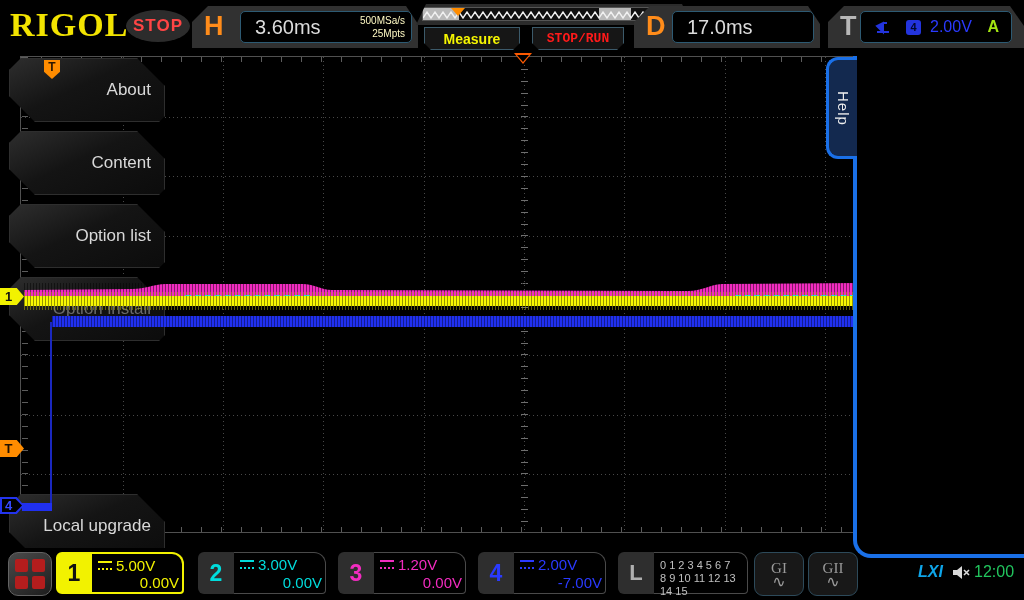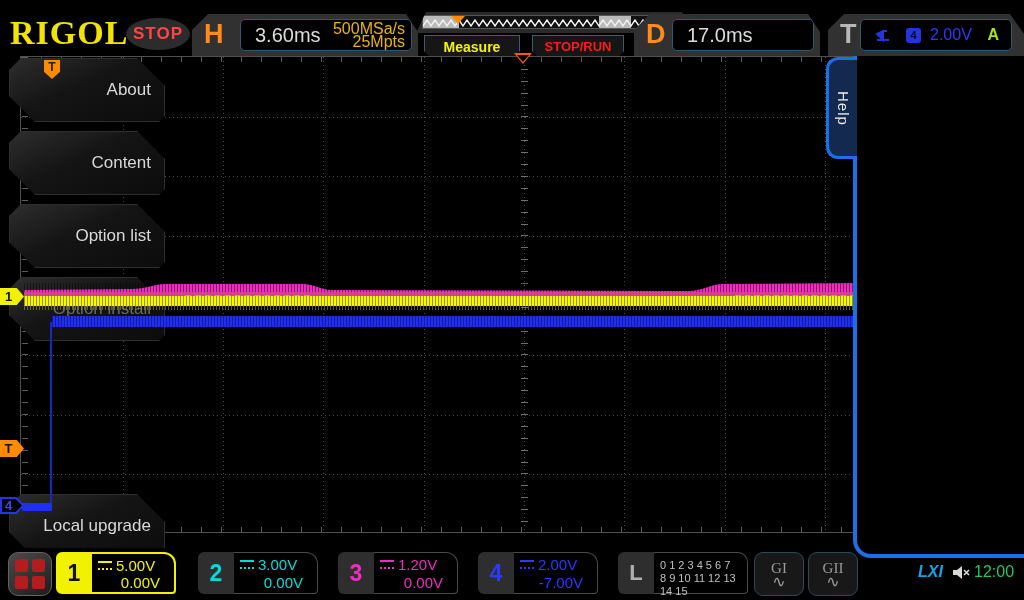--- a/index.html
+++ b/index.html
@@ -1,35 +1,35 @@
 <!DOCTYPE html>
 <html><head>
 <meta charset="utf-8">
 <style>
   * { margin:0; padding:0; box-sizing:border-box; }
   html,body { background:#000; }
   body { font-family:"Liberation Sans", sans-serif; }
   #screen { position:relative; width:1024px; height:600px; background:#000; overflow:hidden; }
 
   
-  #topbar { position:absolute; left:0; top:8px; width:940px; height:56px; background:#000; }
+  #topbar { position:absolute; left:0; top:0; width:940px; height:56px; background:#000; }
   .logo { position:absolute; left:10px; top:6px; font-family:"Liberation Serif", serif; font-weight:bold;
           font-size:34px; color:#f2e300; letter-spacing:1px; }
   .stop-badge { position:absolute; left:126px; top:10px; width:64px; height:32px; background:#2c2c2c;
           border-radius:50%; display:flex; align-items:center; justify-content:center;
           color:#ff4545; font-weight:bold; font-size:17px; letter-spacing:1px; }
   .tb-group { position:absolute; top:6px; height:42px; background:#313131; }
   .clip-g { clip-path:polygon(16px 0, calc(100% - 12px) 0, 100% 18px, 100% 100%, 0 100%, 0 16px); }
   .tb-letter { position:absolute; top:5px; font-size:27px; font-weight:bold; color:#ff8c1a; }
   .tb-box { position:absolute; top:5px; height:32px; background:#000; border:1px solid #2d5a73;
             border-radius:5px; display:flex; align-items:center; }
   #h-group { left:192px; width:226px; }
   #h-box { left:48px; width:172px; }
   .timebase { color:#dcdcdc; font-size:20px; margin-left:14px; }
-  .rates { margin-left:auto; margin-right:6px; text-align:right; color:#eab308; font-size:16px; line-height:13px; }
+  .rates { margin-left:auto; margin-right:6px; text-align:right; color:#fef9c3; font-size:10px; line-height:13px; }
   #d-group { left:634px; width:186px; }
   #d-box { left:38px; width:142px; }
   #t-group { left:828px; width:196px; clip-path:polygon(16px 0, calc(100% - 14px) 0, 100% 20px, 100% 100%, 0 100%, 0 16px); }
   #t-letter { color:#b8b8b8; }
   #t-box { left:32px; width:152px; }
   .t-badge { width:15px; height:15px; background:#2334dd; border-radius:3px; margin-left:14px;
              display:flex; align-items:center; justify-content:center; color:#00082a; font-weight:bold; font-size:11px; }
   .t-level { color:#2a3aff; font-size:16px; margin-left:9px; }
   .t-status { margin-left:auto; margin-right:12px; color:#a2e512; font-weight:bold; font-size:16px; }
 
@@ -39,21 +39,21 @@
   #strip-bar { position:absolute; left:6px; top:3px; width:264px; height:14px; background:#111;
                border:1px solid #555; }
   .strip-block { position:absolute; top:0; height:100%; background:#b9b9b9; }
   #strip-zig { position:absolute; left:0; top:0; }
   #strip-tri { position:absolute; left:28px; top:0; width:14px; height:8px; background:#ff8c00;
                clip-path:polygon(0 0,100% 0,50% 100%); }
   .top-btn { position:absolute; top:27px; height:23px; background:#161616; border:1px solid #3c5a6a;
              display:flex; align-items:center; justify-content:center; font-weight:bold;
              clip-path:polygon(0 0,100% 0,100% calc(100% - 7px),calc(100% - 7px) 100%,7px 100%,0 calc(100% - 7px));text-align:right; }
   #measure-btn { left:424px; width:96px; color:#f5f500; font-size:14px; }
-  #stoprun-btn { left:532px; width:92px; color:#ff1a1a; font-size:13px; }
+  #stoprun-btn { left:532px; width:92px; color:#ff1a1a; font-size:13px;font-family:Liberation Mono, monospace; }
 
   
   #scope { position:absolute; left:0; top:56px; width:1024px; height:492px; background:#000; }
   #grid { position:absolute; left:20px; top:0; width:838px; height:477px;
           border-top:1px solid #505050; border-bottom:1px solid #505050; border-left:1px solid #505050; }
   .vline { position:absolute; top:0; bottom:0; width:1px;
            background:repeating-linear-gradient(180deg,#484848 0 1px,transparent 1px 4px); }
   .hline { position:absolute; left:0; right:0; height:1px;
            background:repeating-linear-gradient(90deg,#484848 0 1px,transparent 1px 4px); }
   .ticks-h { position:absolute; left:0; right:0; height:5px;
@@ -112,22 +112,22 @@
   
   #bottombar { position:absolute; left:0; top:548px; width:1024px; height:52px; background:#000; }
   #menu-icon { position:absolute; left:8px; top:4px; width:44px; height:44px; border-radius:10px;
          background:linear-gradient(145deg,#4a4a4a,#1d1d1d); border:1px solid #636363;
          display:grid; grid-template-columns:13px 13px; grid-template-rows:13px 13px; gap:4px;
          align-content:center; justify-content:center; }
   #menu-icon div { background:#b41d1d; border-radius:2px; }
   .ch-box { position:absolute; top:4px; height:42px; display:flex; }
   .ch-tab { width:36px; display:flex; align-items:center; justify-content:center;
          font-weight:bold; font-size:23px; background:#2e2e2e; border-radius:6px 0 0 6px; }
-  .ch-body { width:84px; background:#000; border:1px solid #4a4a4a; border-left:none;
-         border-radius:0 12px 4px 0; padding:3px 14px 2px 6px; display:flex; flex-direction:column;
+  .ch-body { width:92px; background:#000; border:1px solid #4a4a4a; border-left:none;
+         border-radius:0 12px 4px 0; padding:3px 3px 2px 6px; display:flex; flex-direction:column;
          justify-content:space-between; font-size:15px; }
   .ch-row1 { display:flex; align-items:center; gap:4px; }
   .ch-row2 { text-align:right; }
   .coup { width:14px; height:9px; display:flex; flex-direction:column; justify-content:space-between; }
   .coup i { display:block; height:2px; }
   .coup .solid { background:currentColor; }
   .coup .dash { background:repeating-linear-gradient(90deg,currentColor 0 2px,transparent 2px 4px); }
   #ch1 { left:56px; } #ch1 .ch-tab { background:#f2f200; color:#111; border:2px solid #f2f200; }
   #ch1 .ch-body { border:2px solid #f2f200; border-left:none; color:#f2f200; }
   #ch2 { left:198px; } #ch2 .ch-tab { color:#00dcdc; } #ch2 .ch-body { color:#00dcdc; }

